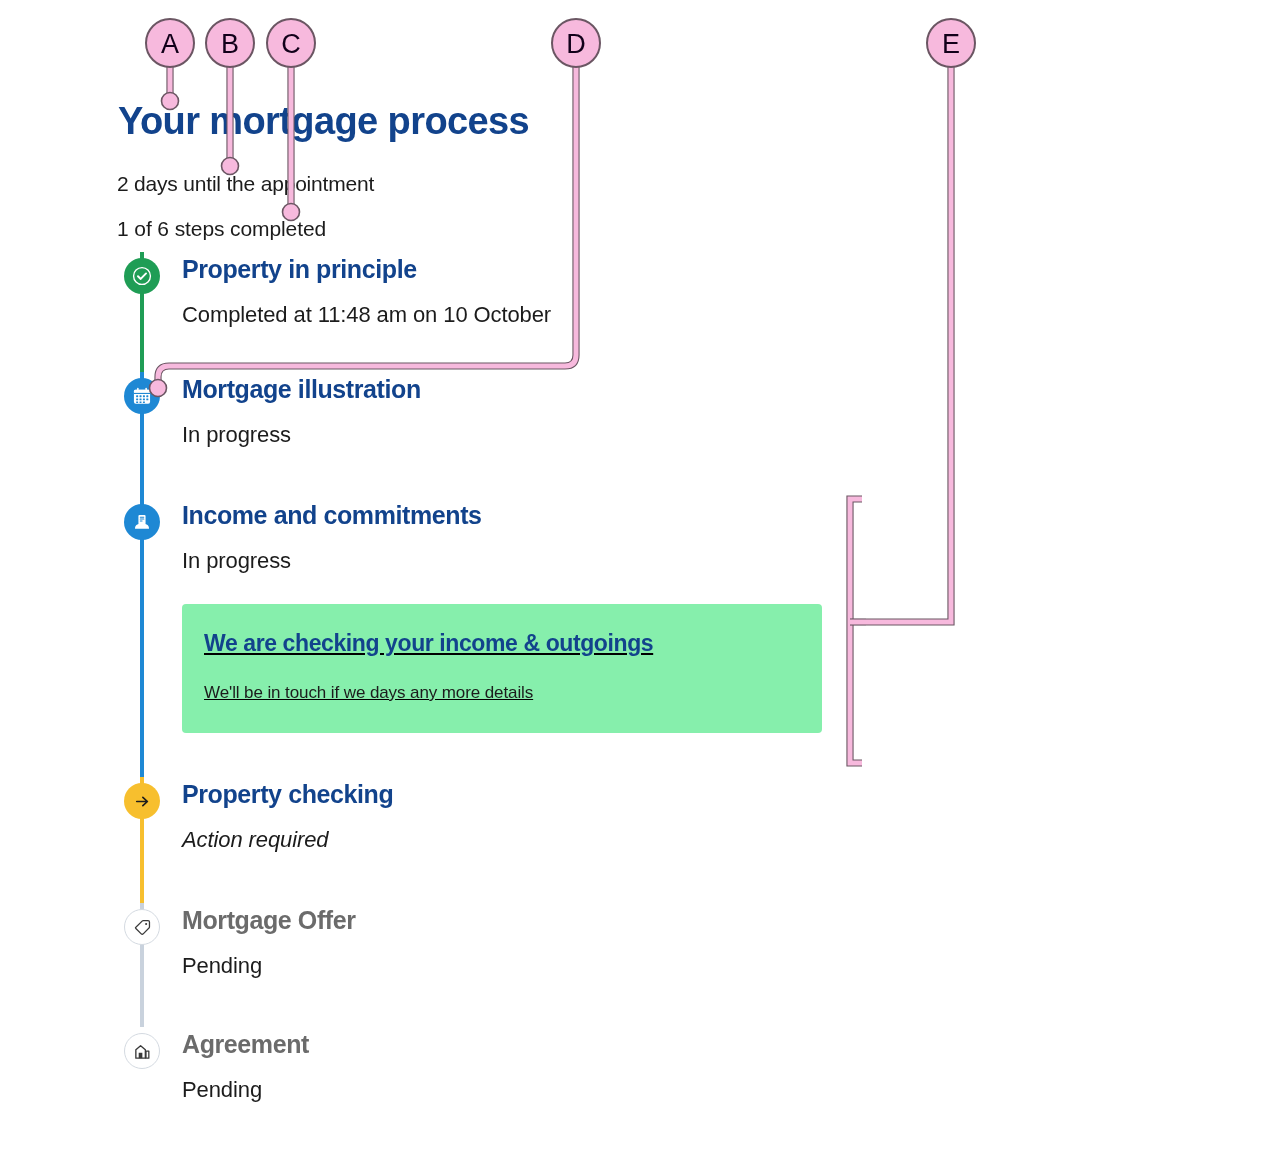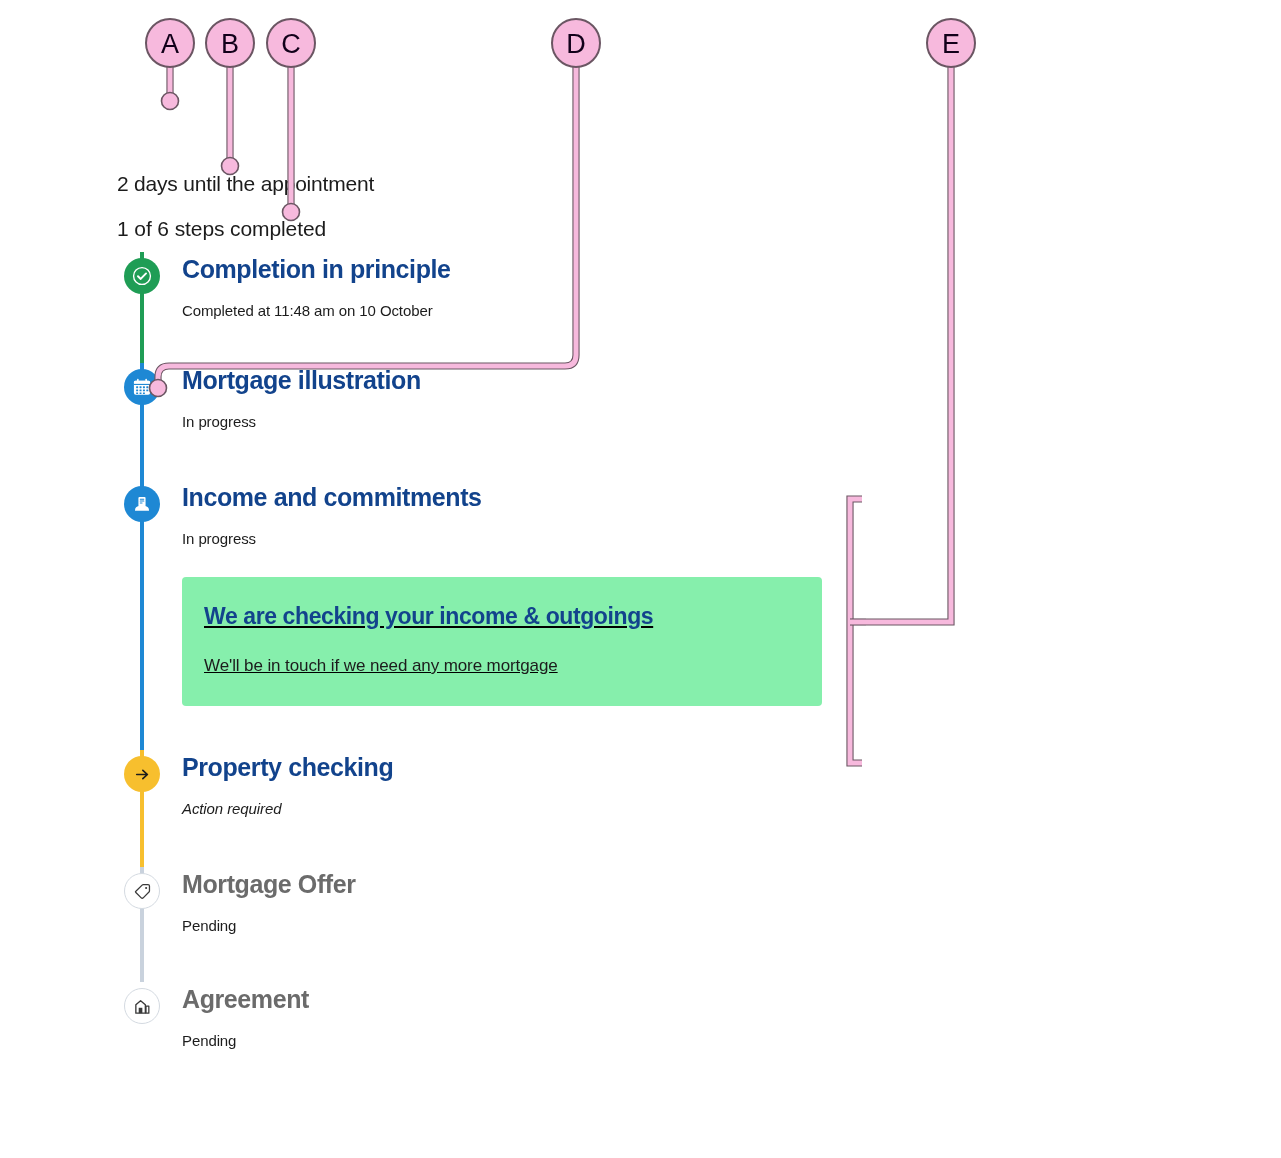--- a/index.html
+++ b/index.html
@@ -131,21 +131,21 @@
     font-weight: 700;
     color: #12438c;
     letter-spacing: -0.4px;
     line-height: 34px;
     margin: 0;
     white-space: nowrap;
   }
   .step-title.muted { color: #6b6b6b; }
 
   .step-status {
-    font-size: 15px;
+    font-size: 22px;
     font-weight: 400;
     color: #1c1c1c;
     letter-spacing: -0.1px;
     margin: 0;
     white-space: nowrap;
   }
 
   .info-card {
     background: #86efac;
     border-radius: 4px;
@@ -171,34 +171,35 @@
     white-space: nowrap;
   }
 </style>
 </head>
 <body>
 
 <div id="stage">
 
   <div id="content">
 
+    <div class="page-title">Your mortgage process</div>
     <div class="appointment-line">2 days until the appointment</div>
     <div class="steps-count">1 of 6 steps completed</div>
 
     <div class="timeline">
 
       <div class="step" style="padding-bottom:44px;">
         <div class="step-rail green"></div>
         <div class="step-icon green">
           <svg width="22" height="22" viewBox="0 0 24 24" aria-hidden="true">
             <circle cx="12" cy="12" r="9.2" fill="none" stroke="#ffffff" stroke-width="1.5"></circle>
             <path d="M7.6 12.3 L10.6 15.2 L16.4 9.2" fill="none" stroke="#ffffff" stroke-width="2.1" stroke-linecap="round" stroke-linejoin="round"></path>
           </svg>
         </div>
-        <div class="step-title">Completion in principle</div>
+        <div class="step-title">Property in principle</div>
         <div class="step-status" style="margin-top:16px;">Completed at 11:48 am on 10 October</div>
       </div>
 
       <div class="step" style="padding-bottom:50px;">
         <div class="step-rail blue"></div>
         <div class="step-icon blue">
           <svg width="22" height="22" viewBox="0 0 24 24" aria-hidden="true">
             <rect x="3.2" y="5.2" width="17.6" height="15.2" rx="2" fill="#ffffff"></rect>
             <rect x="3.2" y="5.2" width="17.6" height="3.6" rx="1.6" fill="#ffffff"></rect>
             <rect x="3.2" y="8.6" width="17.6" height="1.2" fill="#1e88d4"></rect>
@@ -234,21 +235,21 @@
               <rect x="9.5" y="8.3" width="5.0" height="1.1" rx="0.5"></rect>
               <rect x="9.5" y="10.4" width="3.2" height="1.1" rx="0.5"></rect>
             </g>
           </svg>
         </div>
         <div class="step-title">Income and commitments</div>
         <div class="step-status" style="margin-top:16px;">In progress</div>
 
         <div class="info-card" style="margin-top:30px;">
           <div class="info-card-title">We are checking your income &amp; outgoings</div>
-          <div class="info-card-body">We'll be in touch if we need any more mortgage</div>
+          <div class="info-card-body">We'll be in touch if we days any more details</div>
         </div>
       </div>
 
       <div class="step" style="padding-bottom:50px;">
         <div class="step-rail yellow"></div>
         <div class="step-icon yellow">
           <svg width="21" height="21" viewBox="0 0 24 24" aria-hidden="true">
             <path d="M5.4 12 L17.4 12 M12.4 7.2 L17.6 12 L12.4 16.8" fill="none" stroke="#1c1c1c" stroke-width="1.9" stroke-linecap="round" stroke-linejoin="round"></path>
           </svg>
         </div>

